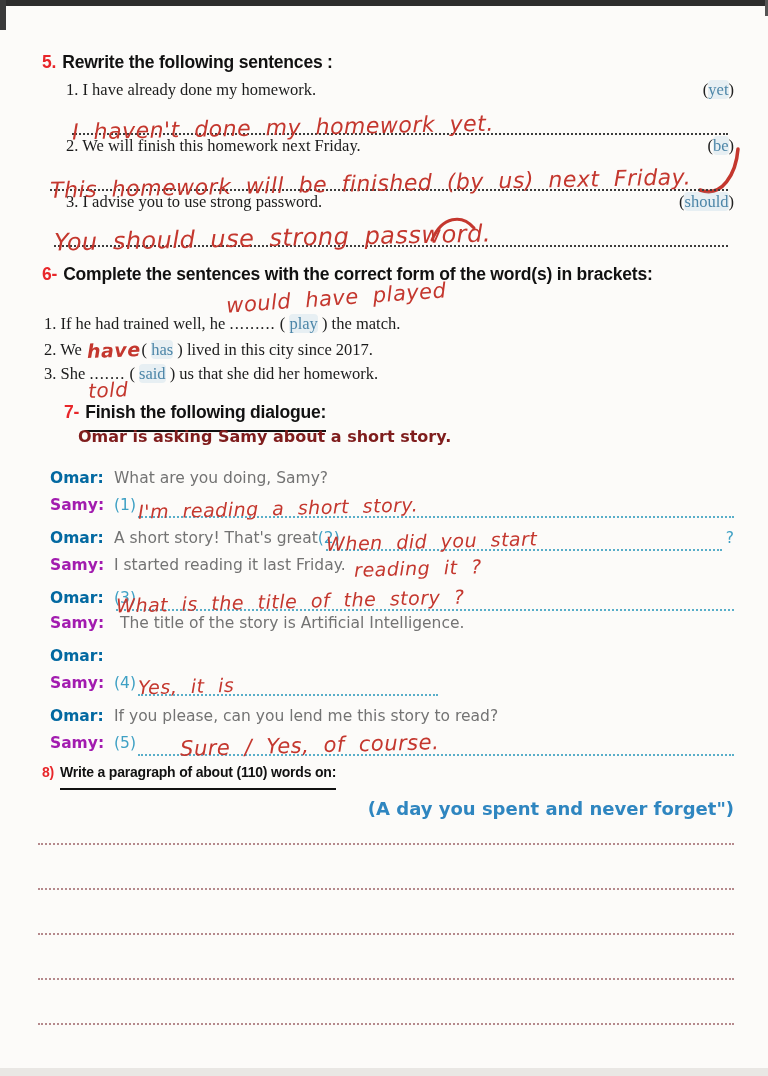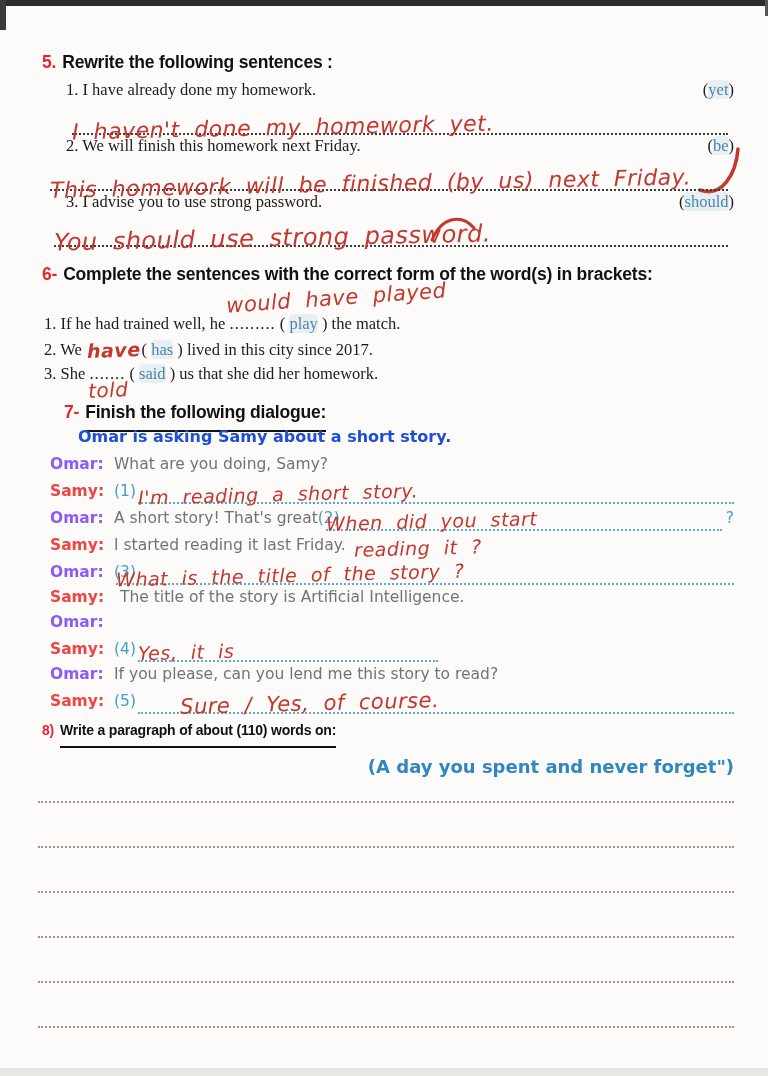--- a/index.html
+++ b/index.html
@@ -38,26 +38,26 @@
 
   
   .q6item{position:relative;line-height:24px;margin-left:2px;}
   .dots{letter-spacing:1px;}
   .hw-above{position:absolute;top:-26px;left:182px;font-size:21px;transform:rotate(-4deg);}
   .hw-inline{font-size:19px;font-weight:bold;transform:translateY(2px) rotate(-2deg);margin:0 1px;}
   .hw-below{position:absolute;top:16px;left:44px;font-size:20px;transform:rotate(-3deg);}
 
   
   .q7head{margin:16px 0 4px 0;}
-  .intro{color:#1d4ed8;font-weight:bold;font-size:16px;margin:2px 0 6px 36px;font-family:"DejaVu Sans", sans-serif;}
+  .intro{color:#7f1d1d;font-weight:bold;font-size:16px;margin:2px 0 12px 36px;font-family:"DejaVu Sans", sans-serif;}
   .dlg{font-size:15.5px;font-family:"DejaVu Sans", sans-serif;}
   .dlgrow{display:flex;align-items:baseline;line-height:25px;min-height:25px;margin-left:8px;}
   .speaker{flex:0 0 56px;font-weight:bold;}
-  .omar{color:#8b5cf6;}
-  .samy{color:#ef4444;}
+  .omar{color:#0369a1;margin-top:8px;}
+  .samy{color:#a21caf;}
   .dtext{color:#737373;margin-left:8px;white-space:nowrap;}
   .tealnum{color:#3ea0c4;margin-left:8px;}
   .dotted-teal{border-bottom:2px dotted #58aec9;display:inline-flex;align-items:flex-end;margin-left:2px;}
   .grow{flex:1 1 auto;}
   .dlg .hw{font-size:19px;transform:rotate(-1.5deg) translateY(5px);}
   .hw-after{margin-left:8px;}
   .tail{color:#3ea0c4;margin-left:4px;}
 
   
   .topic{

